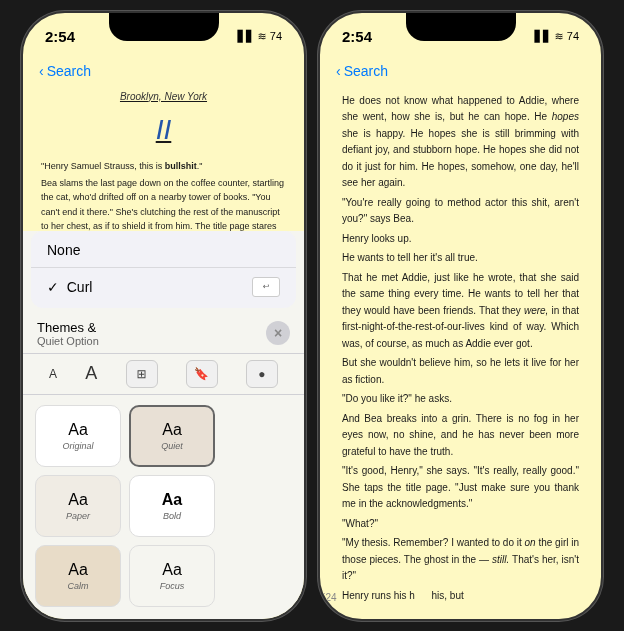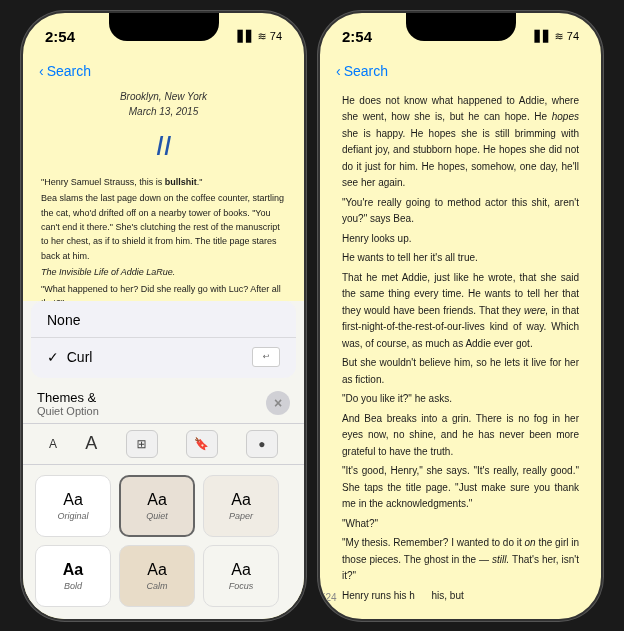--- a/index.html
+++ b/index.html
@@ -88,20 +88,21 @@
       font-size: 9.5px;
       line-height: 1.55;
       color: #1a1a1a;
       height: calc(100% - 76px);
       overflow: hidden;
     }
 
     .book-header {
       text-align: center;
       margin-bottom: 8px;
+      text-decoration: underline;
     }
 
     .book-header .location {
       font-style: italic;
       font-size: 10px;
       color: #333;
     }
 
     .book-header .chapter {
       font-size: 28px;
@@ -228,21 +229,21 @@
 
     
     .theme-cards {
       display: flex;
       flex-wrap: wrap;
       gap: 8px;
       padding: 6px 12px 12px;
     }
 
     .theme-card {
-      width: 76px;
+      width: 86px;
       height: 62px;
       border-radius: 10px;
       display: flex;
       flex-direction: column;
       align-items: center;
       justify-content: center;
       border: 1px solid #ddd;
       gap: 2px;
       position: relative;
     }
@@ -314,21 +315,20 @@
     <div class="nav-bar">
       <div class="nav-back">
         <span>‹</span>
         <span>Search</span>
       </div>
     </div>
 
     <div class="book-content">
       <div class="book-header">
         <div class="location italic">Brooklyn, New York</div>
-        <div class="location italic">March 13, 2015</div>
         <div class="chapter">II</div>
       </div>
       <div class="book-text">
         <p>"Henry Samuel Strauss, this is <span class="bold">bullshit</span>."</p>
         <p>Bea slams the last page down on the coffee counter, startling the cat, who'd drifted off on a nearby tower of books. "You can't end it there." She's clutching the rest of the manuscript to her chest, as if to shield it from him. The title page stares back at him.</p>
         <p class="italic">The Invisible Life of Addie LaRue.</p>
         <p>"What happened to her? Did she really go with Luc? After all that?"</p>
         <p>Henry shrugs. "I assume so."</p>
         <p>"You assume so?"</p>
         <p>The truth is, he doesn't know.</p>

